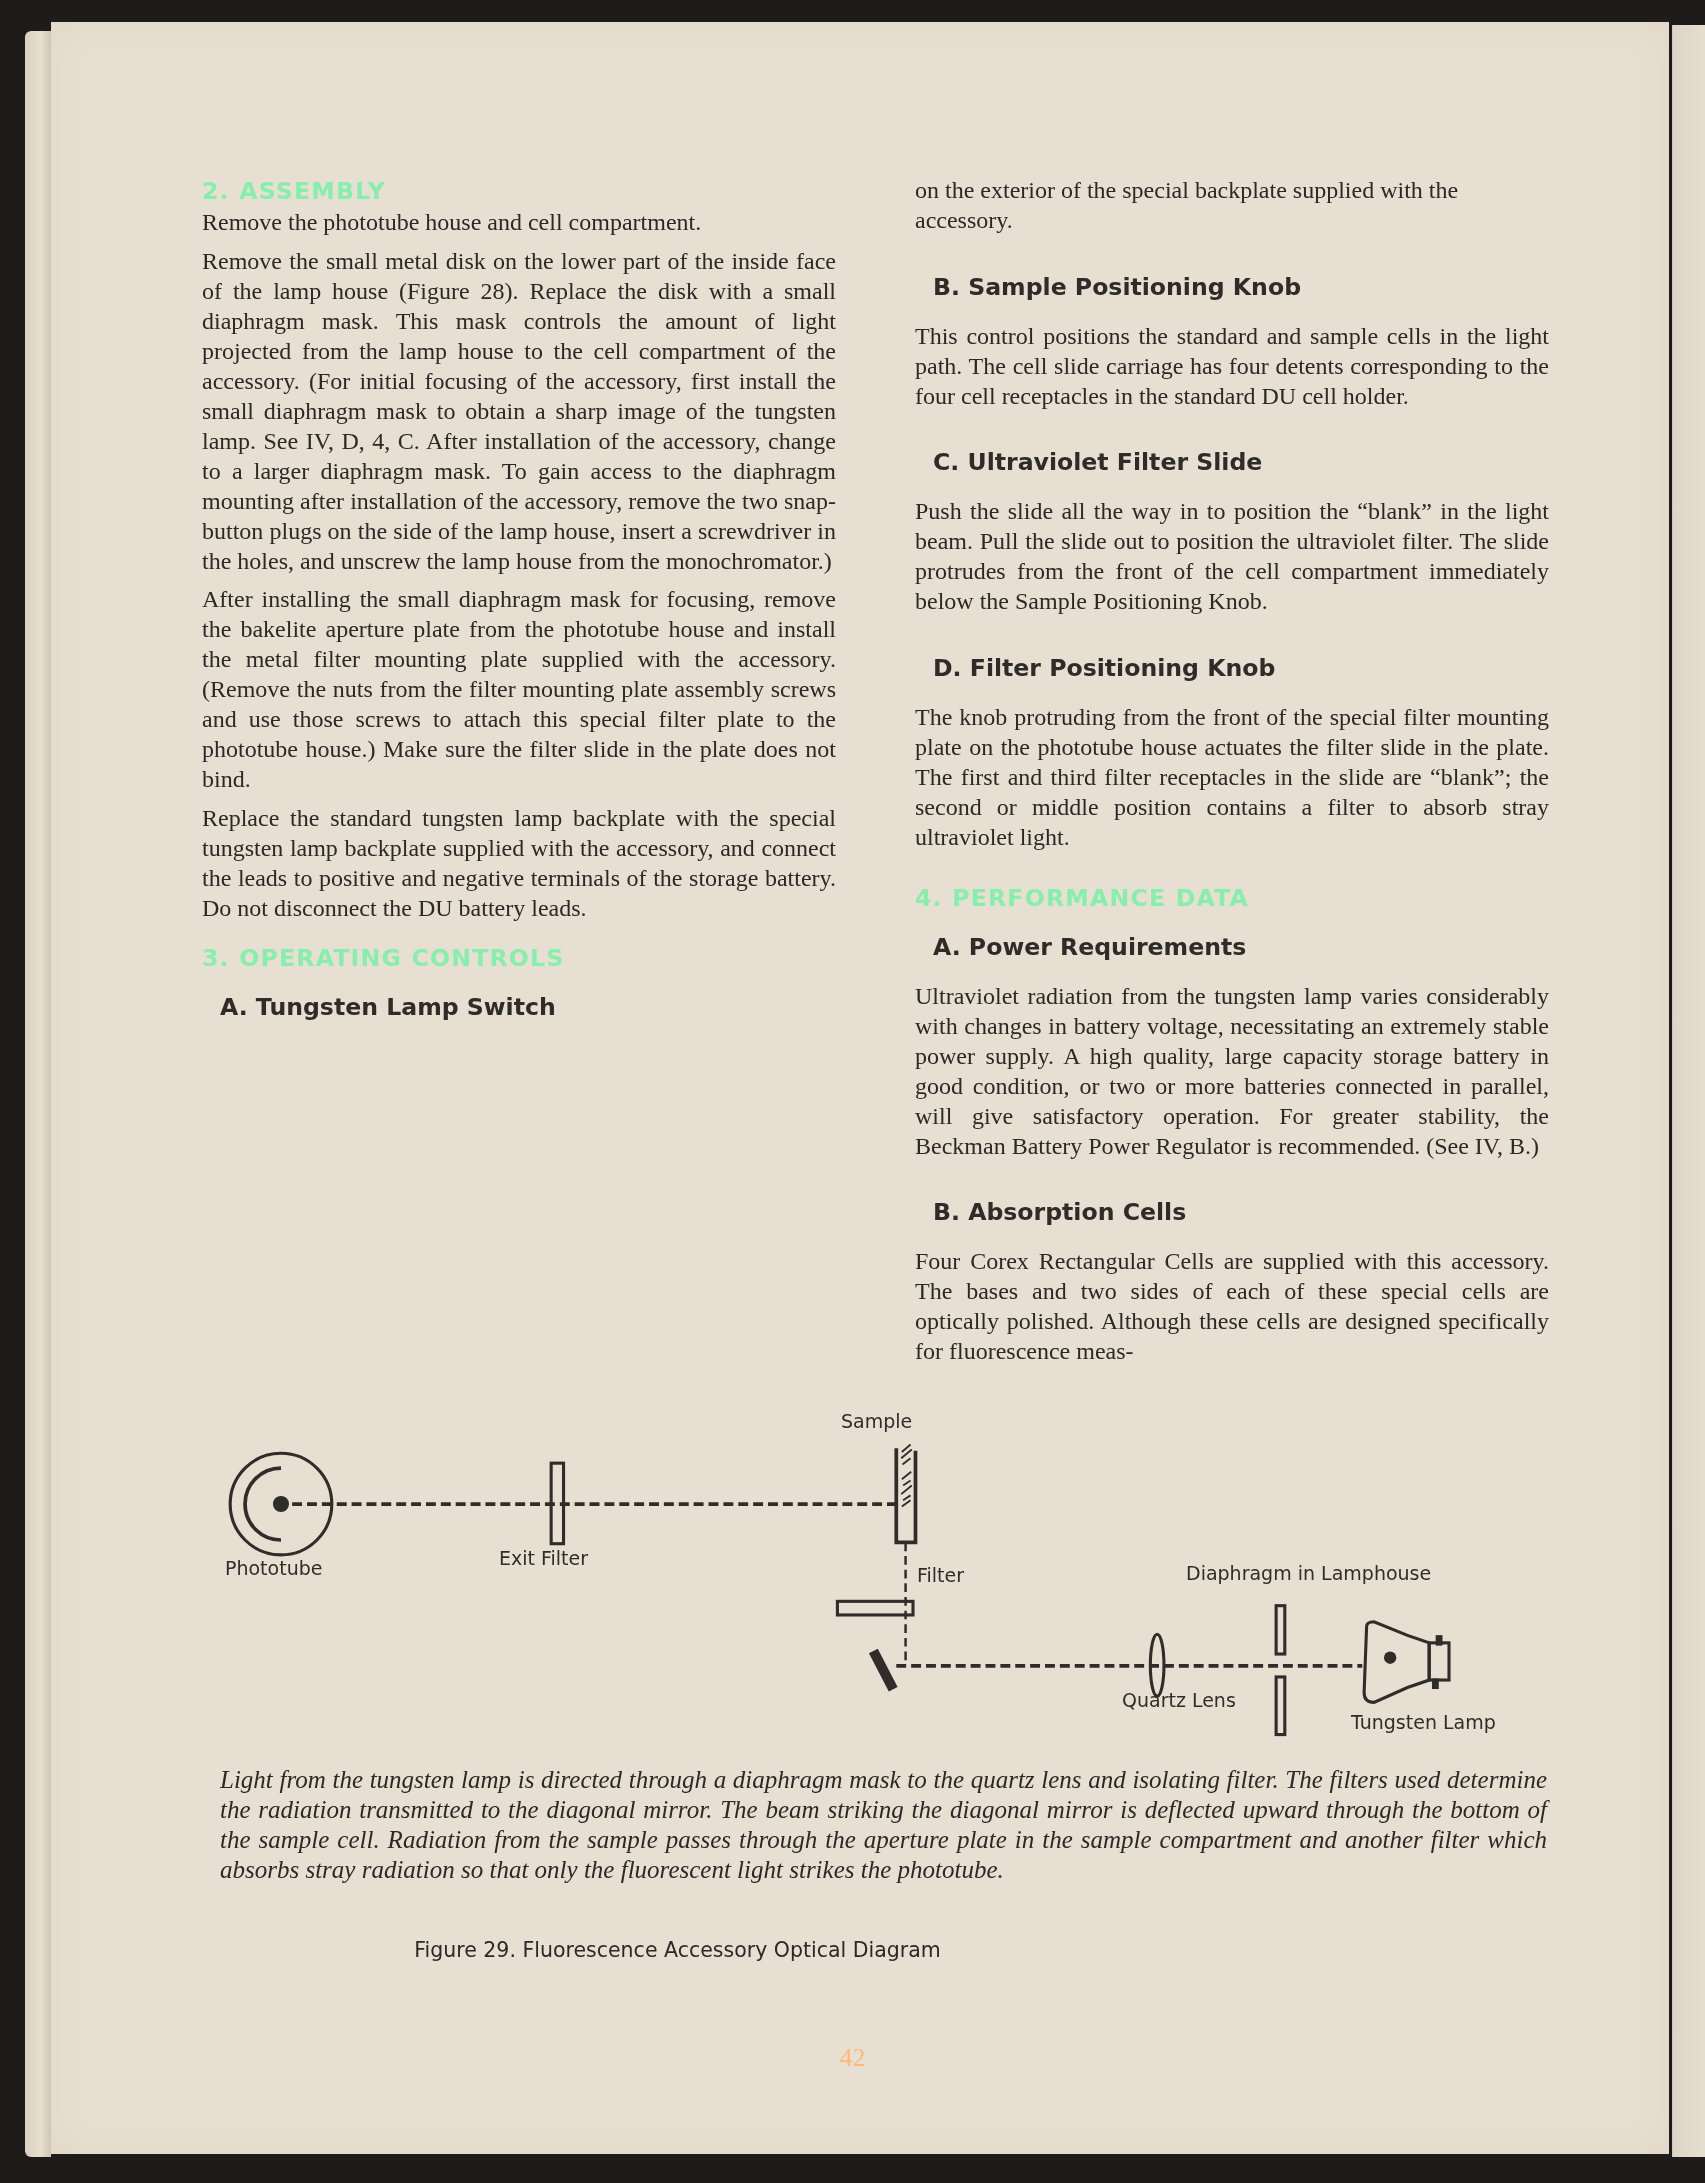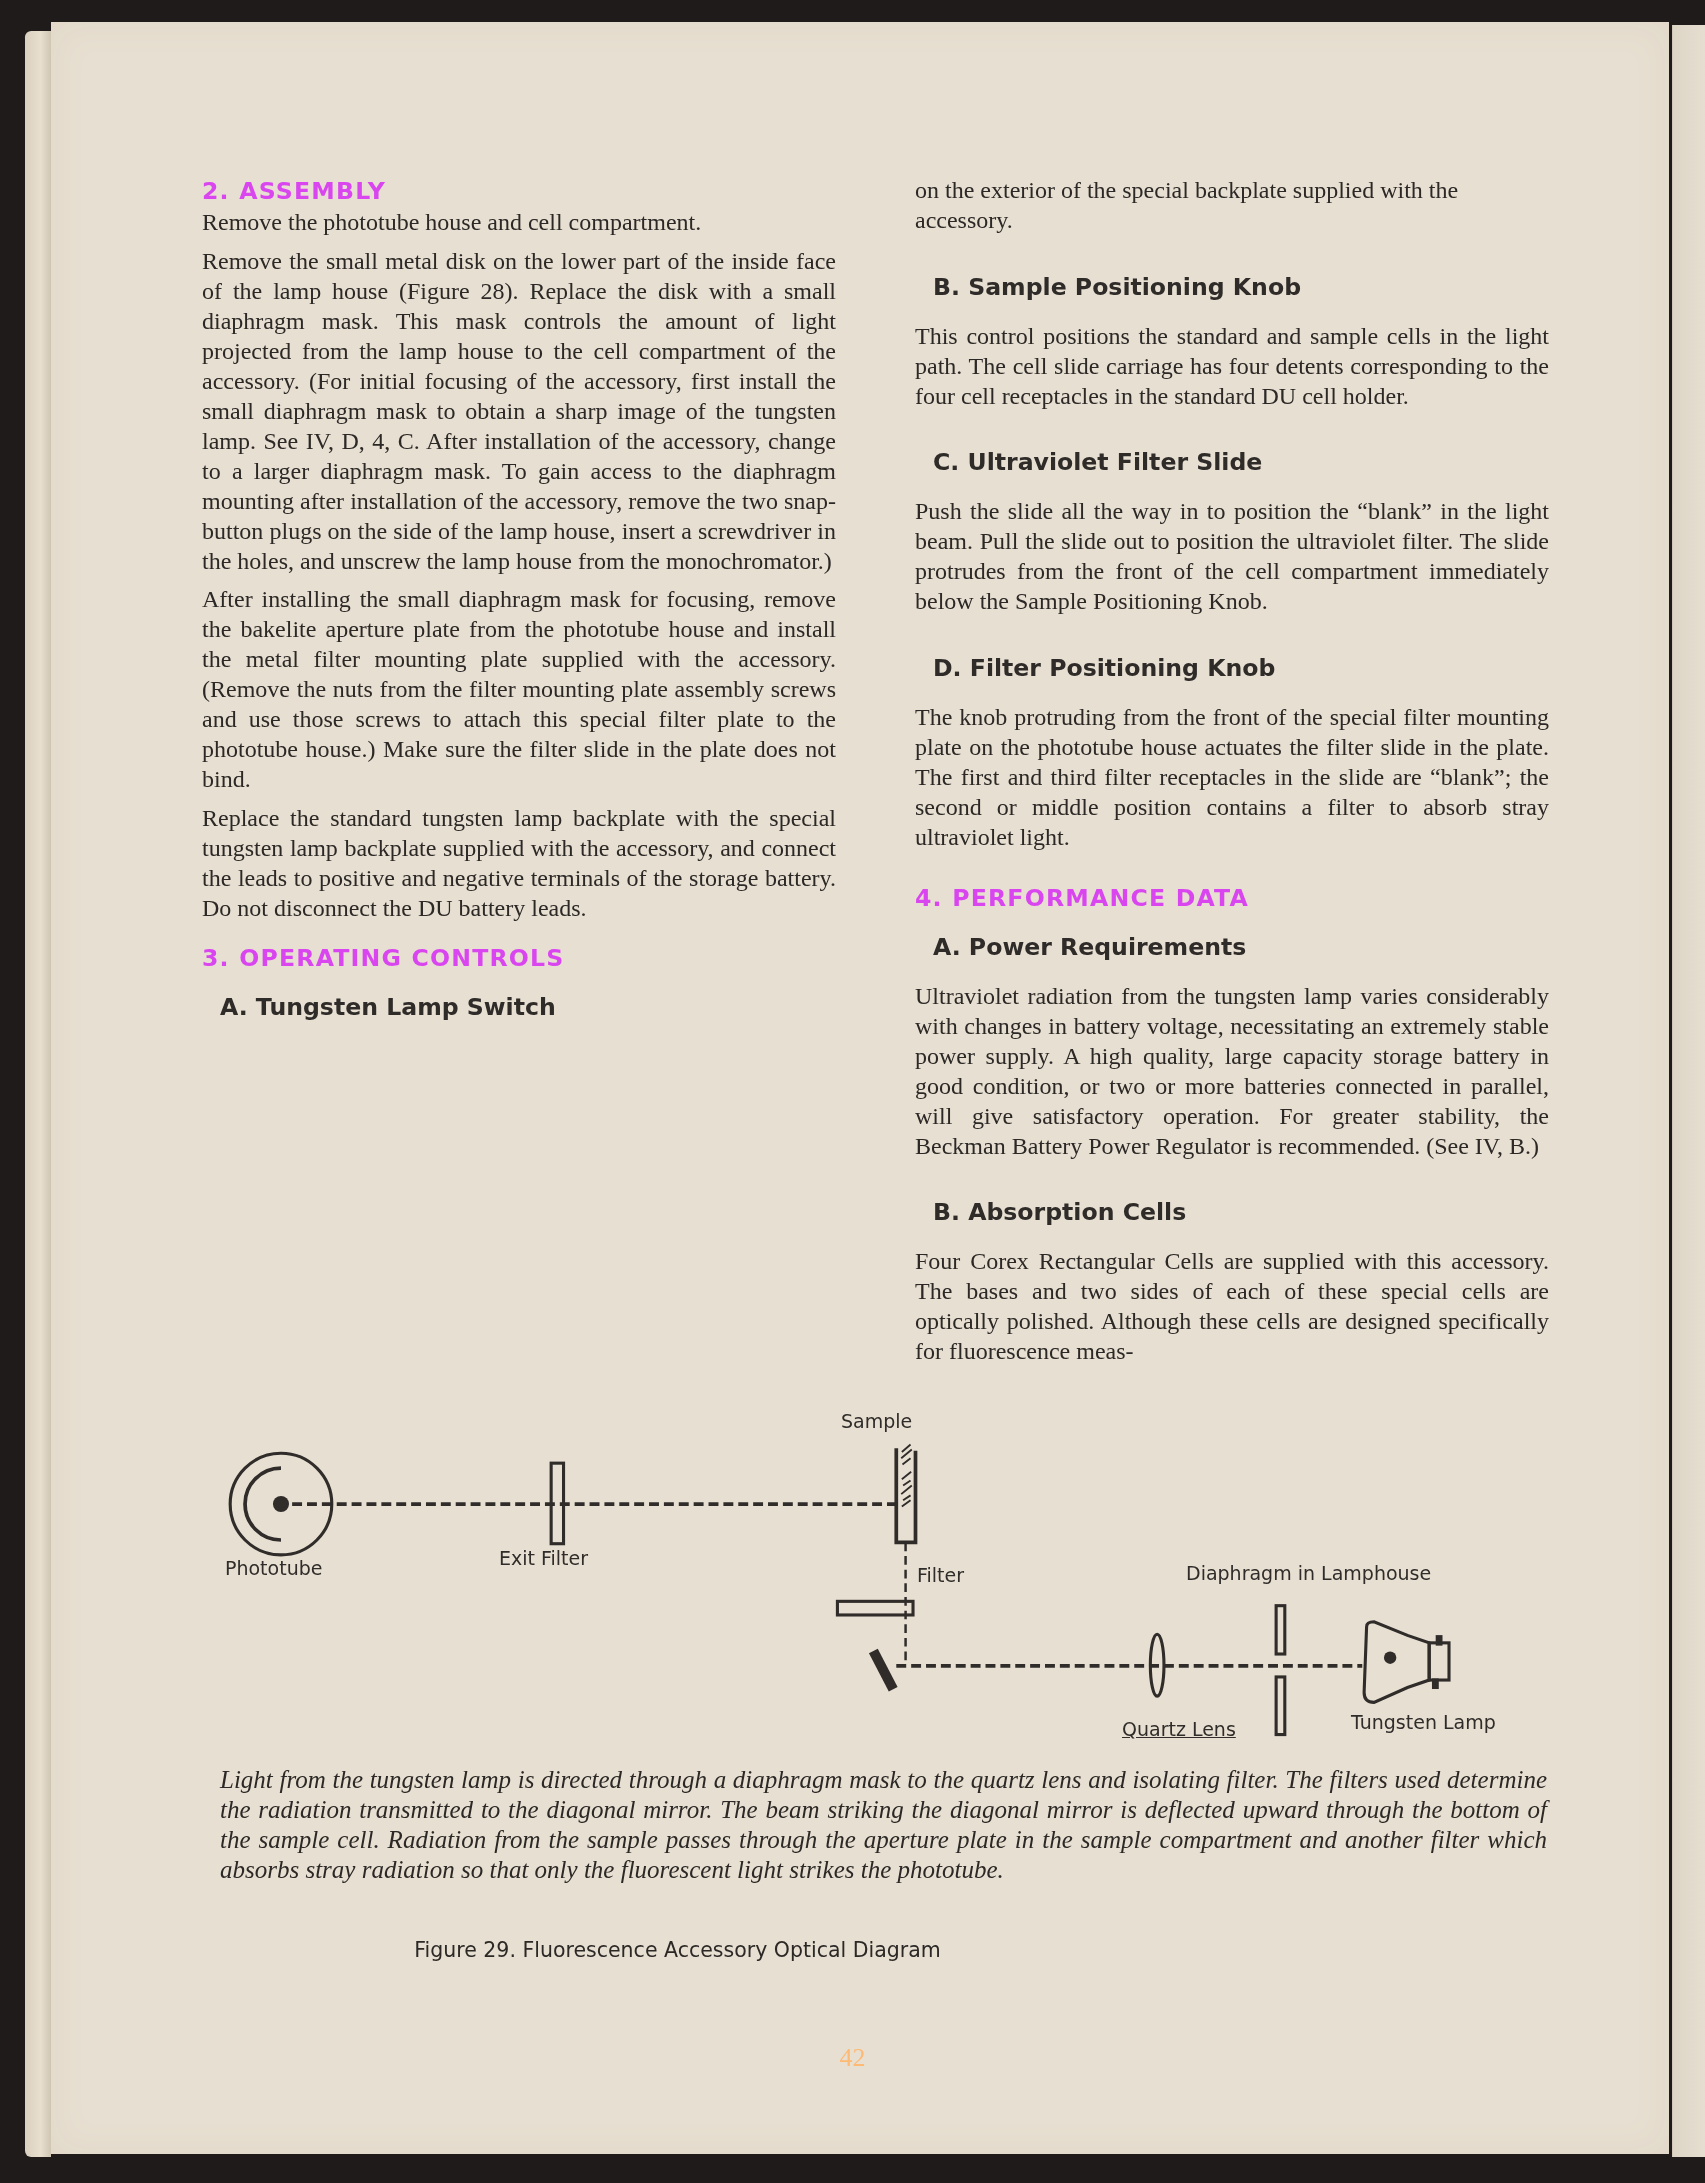--- a/index.html
+++ b/index.html
@@ -28,21 +28,21 @@
       position: absolute; width: 634px;
       color: #2b2826; font-size: 24px; line-height: 30px;
       text-align: justify;
     }
     .col-left { left: 202px; top: 175px; }
     .col-right { left: 915px; top: 175px; }
     .col p { margin: 0 0 8.7px 0; hyphens: manual; }
     .section-heading {
       font-family: "DejaVu Sans", sans-serif; font-weight: bold;
       font-size: 23.6px; letter-spacing: 1.2px; margin: 0; line-height: 32px;
-      color: #d946ef;
+      color: #86efac;
     }
     .sub-heading {
       font-family: "DejaVu Sans", sans-serif; font-weight: bold;
       font-size: 23.6px; margin: 18px; line-height: 31px; color: #2e2b29;
     }
     .gap-sm { height: 10px; }
     .gap-md { height: 21px; }
     .diagram { position: absolute; left: 205px; top: 1395px; width: 1333px; height: 347px; }
     .diagram svg { width: 1333px; height: 347px; }
     .dlabel {
@@ -143,20 +143,20 @@
         <rect x="1982" y="460" width="6" height="12" fill="#2f2c2a"></rect>
         <circle cx="1912" cy="424" r="10" fill="#2f2c2a" stroke="none"></circle>
       </g>
     </g>
   </svg>
   <span class="dlabel" style="left:20px; top:162px;">Phototube</span>
   <span class="dlabel" style="left:294px; top:152px;">Exit Filter</span>
   <span class="dlabel" style="left:636px; top:15px;">Sample</span>
   <span class="dlabel" style="left:712px; top:169px;">Filter</span>
   <span class="dlabel" style="left:981px; top:167px;">Diaphragm in Lamphouse</span>
-  <span class="dlabel" style="left:917px; top:323px;text-decoration:underline;">Quartz Lens</span>
+  <span class="dlabel" style="left:917px; top:294px;">Quartz Lens</span>
   <span class="dlabel" style="left:1146px; top:316px;">Tungsten Lamp</span>
 </div>
 
 <div class="caption">Light from the tungsten lamp is directed through a diaphragm mask to the quartz lens and isolating filter. The filters used determine the radiation transmitted to the diagonal mirror. The beam striking the diagonal mirror is deflected upward through the bottom of the sample cell. Radiation from the sample passes through the aperture plate in the sample compartment and another filter which absorbs stray radiation so that only the fluorescent light strikes the phototube.</div>
 <div class="figure-title">Figure 29. Fluorescence Accessory Optical Diagram</div>
 <div class="page-number">42</div>
 
 
 </body></html>

